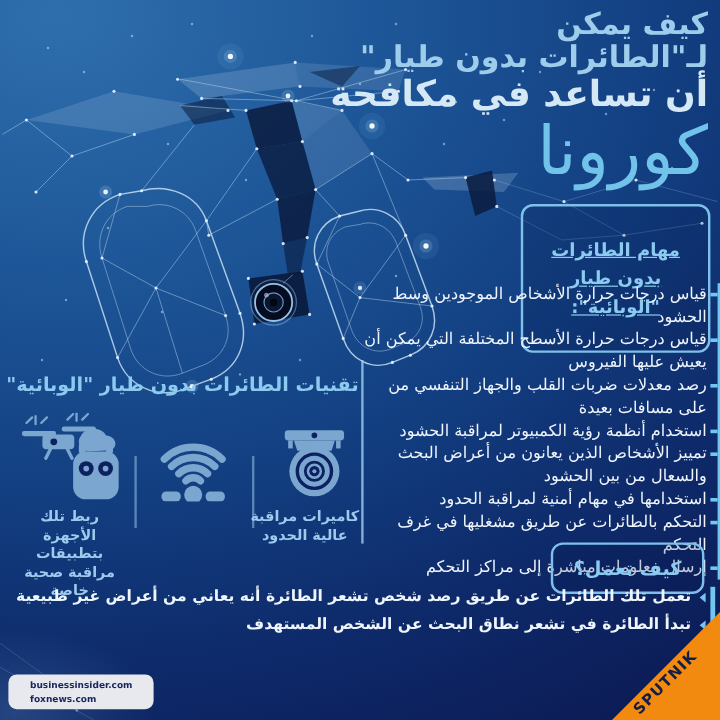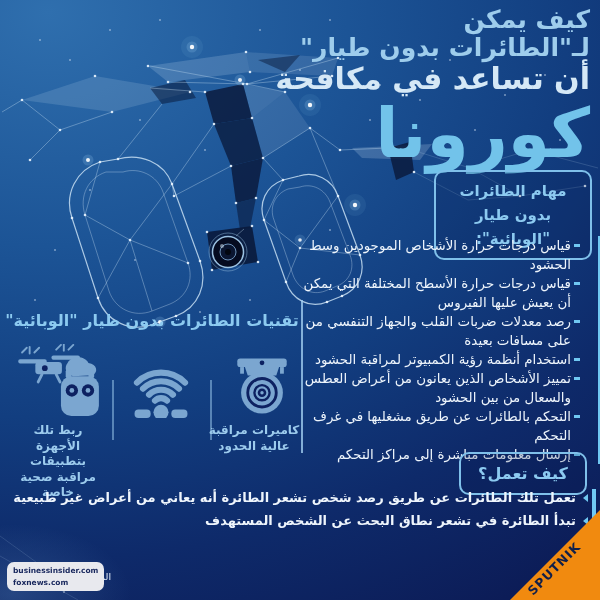--- a/index.html
+++ b/index.html
@@ -10,31 +10,31 @@
       radial-gradient(170px 100px at 2% 99%, rgba(120,180,230,.22), rgba(120,180,230,0) 70%),
       radial-gradient(1000px 780px at 8% 2%, #2f6fae 0%, #1c5496 30%, #123e80 52%, #0e2a6a 70%, #0c1c57 88%, #0b1850 100%);
   }
   .deco{position:absolute;inset:0;z-index:0;}
   .layer{position:absolute;z-index:2;}
 
   
   .title{top:6px;right:10px;width:360px;text-align:right;direction:rtl;line-height:1.12;}
   .t1,.t2{font-size:25px;font-weight:bold;color:#9ecdec;}
   .t3{font-size:30px;font-weight:bold;color:#d5e8f6;margin-top:0;}
-  .t4{font-size:68px;font-weight:bold;color:#72c3ea;margin-top:0px;letter-spacing:1px;}
+  .t4{font-size:56px;font-weight:normal;color:#72c3ea;margin-top:0px;letter-spacing:1px;}
 
   
   .bluebox{border:2px solid #7fc0ea;border-radius:10px;color:#8ccaf0;
     font-weight:bold;direction:rtl;text-align:center;background:rgba(8,20,70,.18);}
-  .tasks-box{top:170px;right:8px;width:128px;padding:7px 13px;font-size:15px;line-height:1.6;}
+  .tasks-box{top:170px;right:8px;width:128px;padding:24px 13px;font-size:15px;line-height:1.6;text-decoration:underline;}
   .how-box{top:452px;right:13px;width:100px;padding:10px 12px;font-size:16px;}
 
   
   .tasks-list{top:236px;right:0;width:302px;direction:rtl;
-    border-left:none;border-right:2.5px solid #70c8f2;padding-right:27px;box-sizing:border-box;}
+    border-left:none;border-right:2.5px solid #70c8f2;padding-right:9px;box-sizing:border-box;}
   .task-item{position:relative;color:#eef5fc;font-size:13.4px;line-height:19px;}
   .task-item::before{content:"";position:absolute;right:-9px;top:8px;width:6px;height:2.5px;background:#70c8f2;}
 
   
   .how-list{top:489px;right:4px;width:556px;direction:rtl;
     border-right:4.5px solid #70c8f2;padding-right:16px;box-sizing:border-box;}
   .how-item{position:relative;color:#eef5fc;font-size:13px;line-height:18px;margin-bottom:5px;white-space:nowrap;font-weight:bold;}
   .how-item::before{content:"";position:absolute;right:-12px;top:5px;width:0;height:0;
     border-top:4px solid transparent;border-bottom:4px solid transparent;border-right:5.5px solid #70c8f2;}
 
@@ -45,21 +45,21 @@
   .div-main{left:301px;top:300px;width:2px;height:153px;}
   .div-a{left:112px;top:380px;width:1.5px;height:60px;background:rgba(160,205,240,.5);}
   .div-b{left:210px;top:380px;width:1.5px;height:60px;background:rgba(160,205,240,.5);}
   .tech-row{top:342px;left:6px;width:294px;display:flex;direction:rtl;}
   .tech-col{flex:1;display:flex;flex-direction:column;align-items:flex-start;}
   .icon-box{height:76px;display:flex;align-items:flex-end;justify-content:center;}
   .tech-label{margin-top:5px;text-align:center;direction:rtl;color:#9ccbed;
     font-size:12px;font-weight:bold;line-height:15.5px;width:92px;}
 
   
-  .source-pill{left:7px;top:562px;background:#e8e9ee;border-radius:7px;padding:3px 6px;
+  .source-pill{left:7px;top:562px;background:#e8e9ee;border-radius:7px;padding:3px 18px;
     color:#17265c;font-size:7.5px;line-height:1.55;text-align:left;direction:ltr;font-weight:bold;}
   .source-label{left:79px;top:571px;color:#e4eefa;font-size:9.5px;direction:rtl;}
 
   
   .corner{bottom:0;right:0;width:0;height:0;border-bottom:90px solid #f18a0f;border-left:90px solid transparent;z-index:3;}
   .brand{right:-14px;bottom:24px;width:120px;text-align:center;transform:rotate(-45deg);
     color:#101f4a;font-weight:bold;font-size:12.5px;letter-spacing:1px;z-index:4;font-family:"DejaVu Sans",sans-serif;}
 </style>
 </head>
 <body>
@@ -237,21 +237,22 @@
   <div class="layer bluebox tasks-box">
     <span>مهام الطائرات</span><br>
     <span>بدون طيار "الوبائية":</span>
   </div>
 
   <div class="layer tasks-list">
     <div class="task-item">قياس درجات حرارة الأشخاص الموجودين وسط الحشود</div>
     <div class="task-item">قياس درجات حرارة الأسطح المختلفة التي يمكن أن يعيش عليها الفيروس</div>
     <div class="task-item">رصد معدلات ضربات القلب والجهاز التنفسي من على مسافات بعيدة</div>
     <div class="task-item">استخدام أنظمة رؤية الكمبيوتر لمراقبة الحشود</div>
-    <div class="task-item">تمييز الأشخاص الذين يعانون من أعراض العطس والسعال من بين الحشود</div>
+    <div class="task-item">تمييز الأشخاص الذين يعانون من أعراض البحث والسعال من بين الحشود</div>
+    <div class="task-item">استخدامها في مهام أمنية لمراقبة الحدود</div>
     <div class="task-item">التحكم بالطائرات عن طريق مشغليها في غرف التحكم</div>
     <div class="task-item">إرسال معلومات مباشرة إلى مراكز التحكم</div>
   </div>
 
   <div class="layer tech-header">تقنيات الطائرات بدون طيار "الوبائية"</div>
   <div class="v-divider div-main"></div>
   <div class="v-divider div-a"></div>
   <div class="v-divider div-b"></div>
 
   <div class="layer tech-row">

